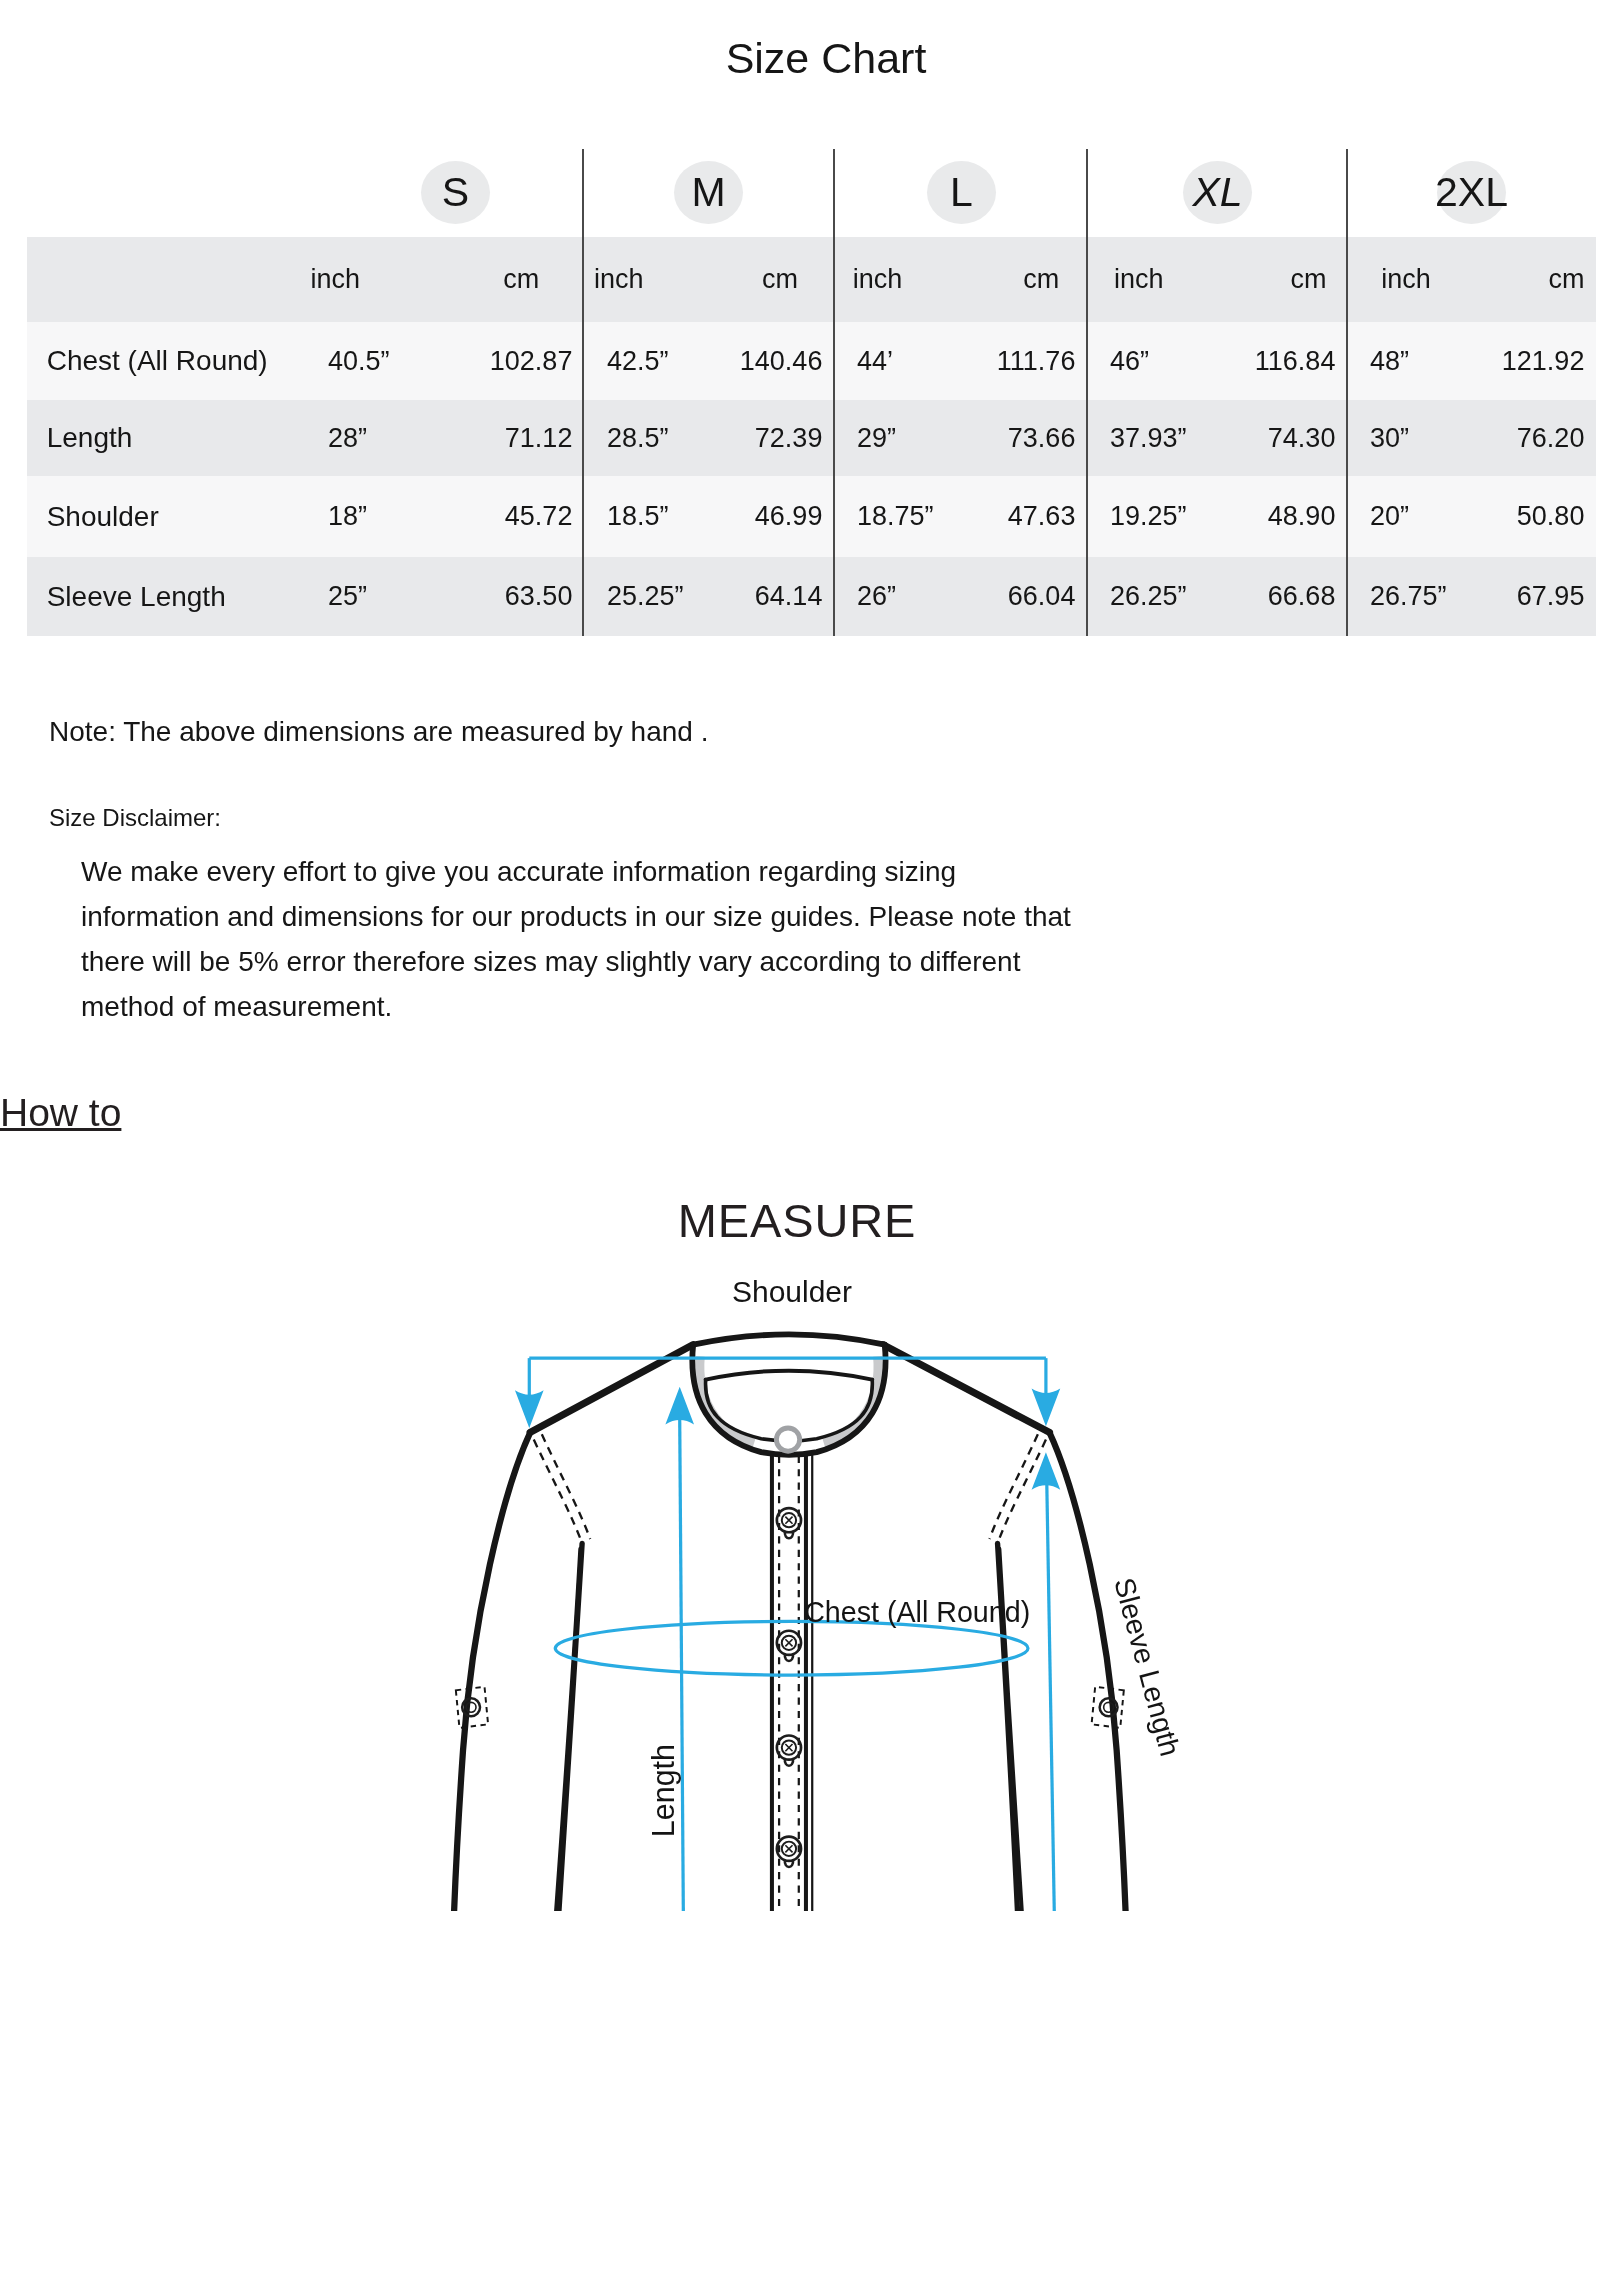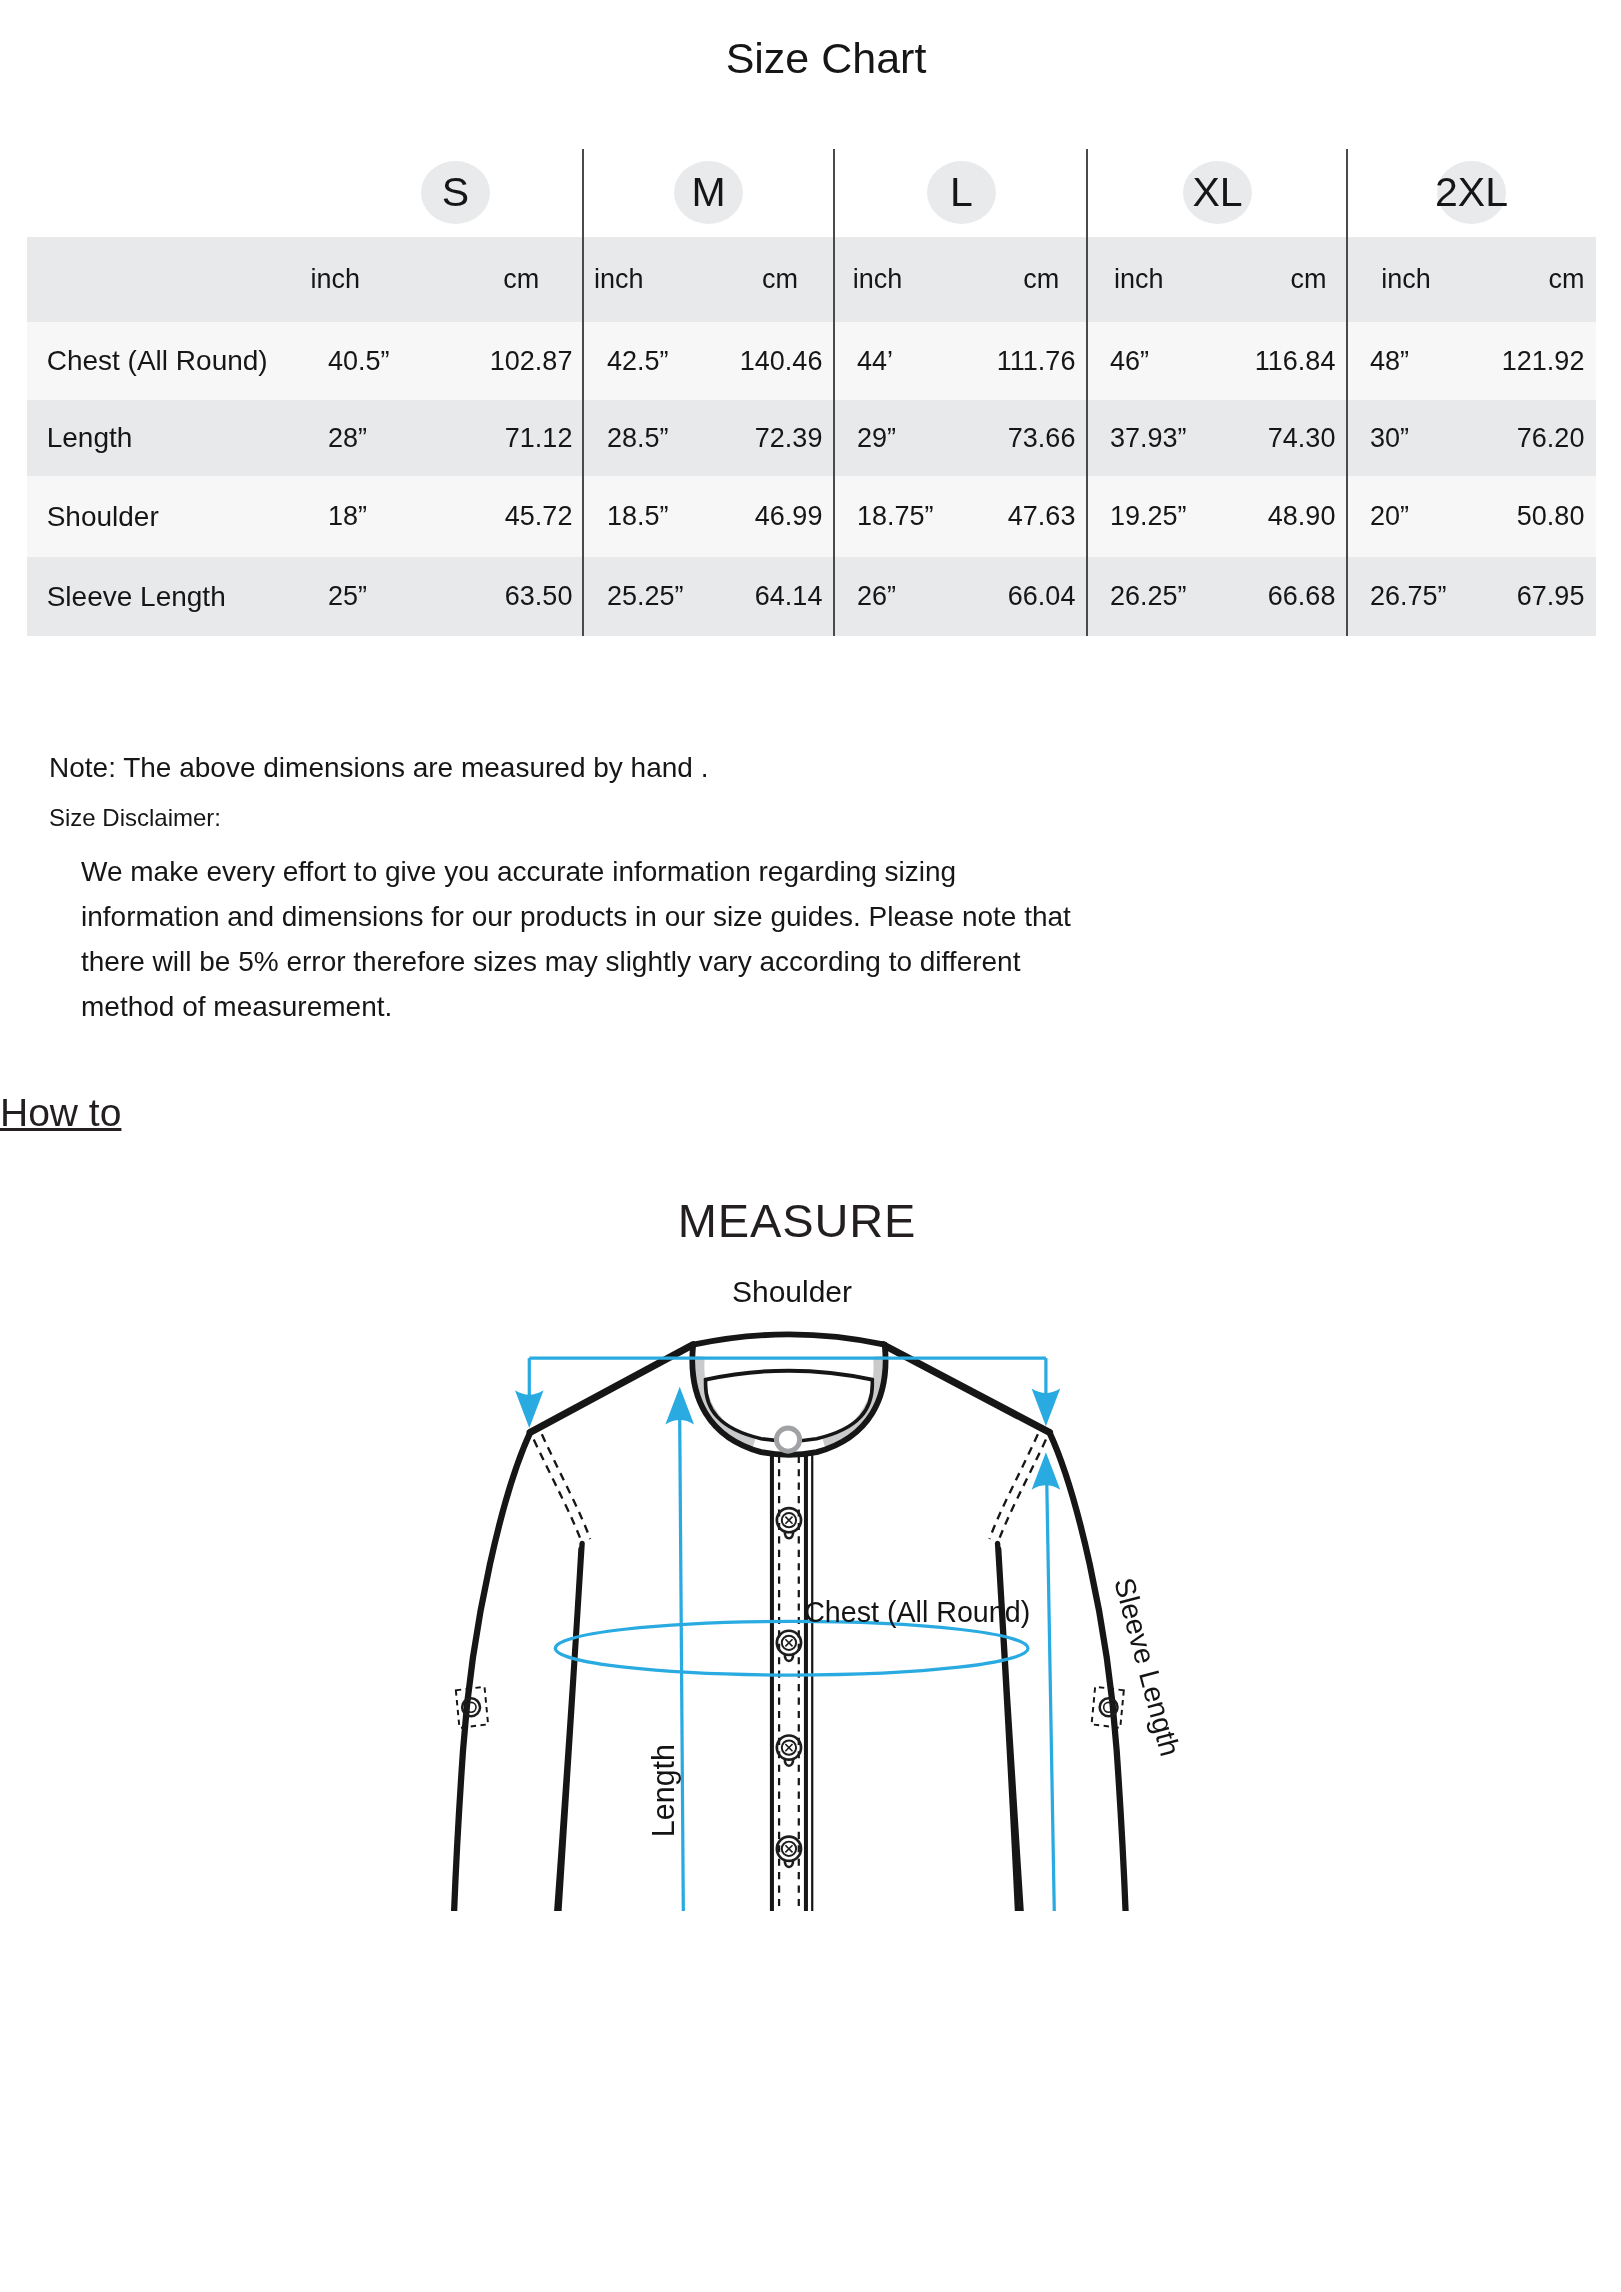--- a/index.html
+++ b/index.html
@@ -26,21 +26,21 @@
   .cell{display:flex;align-items:center;font-size:27px;}
   .c-label{width:278px;padding-left:19.7px;box-sizing:border-box;font-size:28px;}
   .c-in{justify-content:flex-start;padding-left:23px;box-sizing:border-box;}
   .c-cm{justify-content:flex-end;padding-right:11.6px;box-sizing:border-box;}
   .w0{width:148px}.w1{width:131px}.w2{width:134px}.w3{width:116px}.w4{width:136px}
   .w5{width:117px}.w6{width:139px}.w7{width:121px}.w8{width:134px}.w9{width:115px}
 
   .vdivider{width:1.8px;top:149px;height:487px;background:var(--divider,#4a4a4a);}
 
   
-  .note{left:49px;top:716px;font-size:28px;margin-top:36px;}
+  .note{left:49px;top:716px;font-size:28px;}
   .disclaimer-title{left:49px;top:804px;font-size:24px;}
   .disclaimer-body{left:49px;top:849px;font-size:28px;line-height:45px;white-space:pre-line;width:1343px;margin-left:32px;}
 
   
   .howto-1{left:0;top:1091px;width:1594px;font-size:39px;color:#231f20;text-decoration:underline;}
   .howto-2{left:0;top:1146px;width:1594px;text-align:center;font-size:47px;color:#231f20;letter-spacing:0.9px;margin-top:47px;}
   .shoulder-label{left:792px;top:1275px;transform:translateX(-50%);font-size:30px;color:#141414;}
 
   
   .footer{right:34px;text-align:right;font-size:19.7px;color:#1a1a1a;}
@@ -65,21 +65,21 @@
 
   <div class="abs size-circle" style="left:421px;">
     <span>S</span>
     </div>
   <div class="abs size-circle" style="left:674px;">
     <span>M</span>
     </div>
   <div class="abs size-circle" style="left:927px;">
     <span>L</span>
     </div>
-  <div class="abs size-circle" style="left:1183px;">
+  <div class="abs size-circle" style="left:1183px;font-style:italic;">
     <span>XL</span>
     </div>
   <div class="abs size-circle" style="left:1437px;">
     <span>2XL</span>
     </div>
 
   <div class="abs size-table">
     <div class="trow hdr">
       <div class="cell c-label"></div>
       <div class="cell c-in w0">inch</div>

